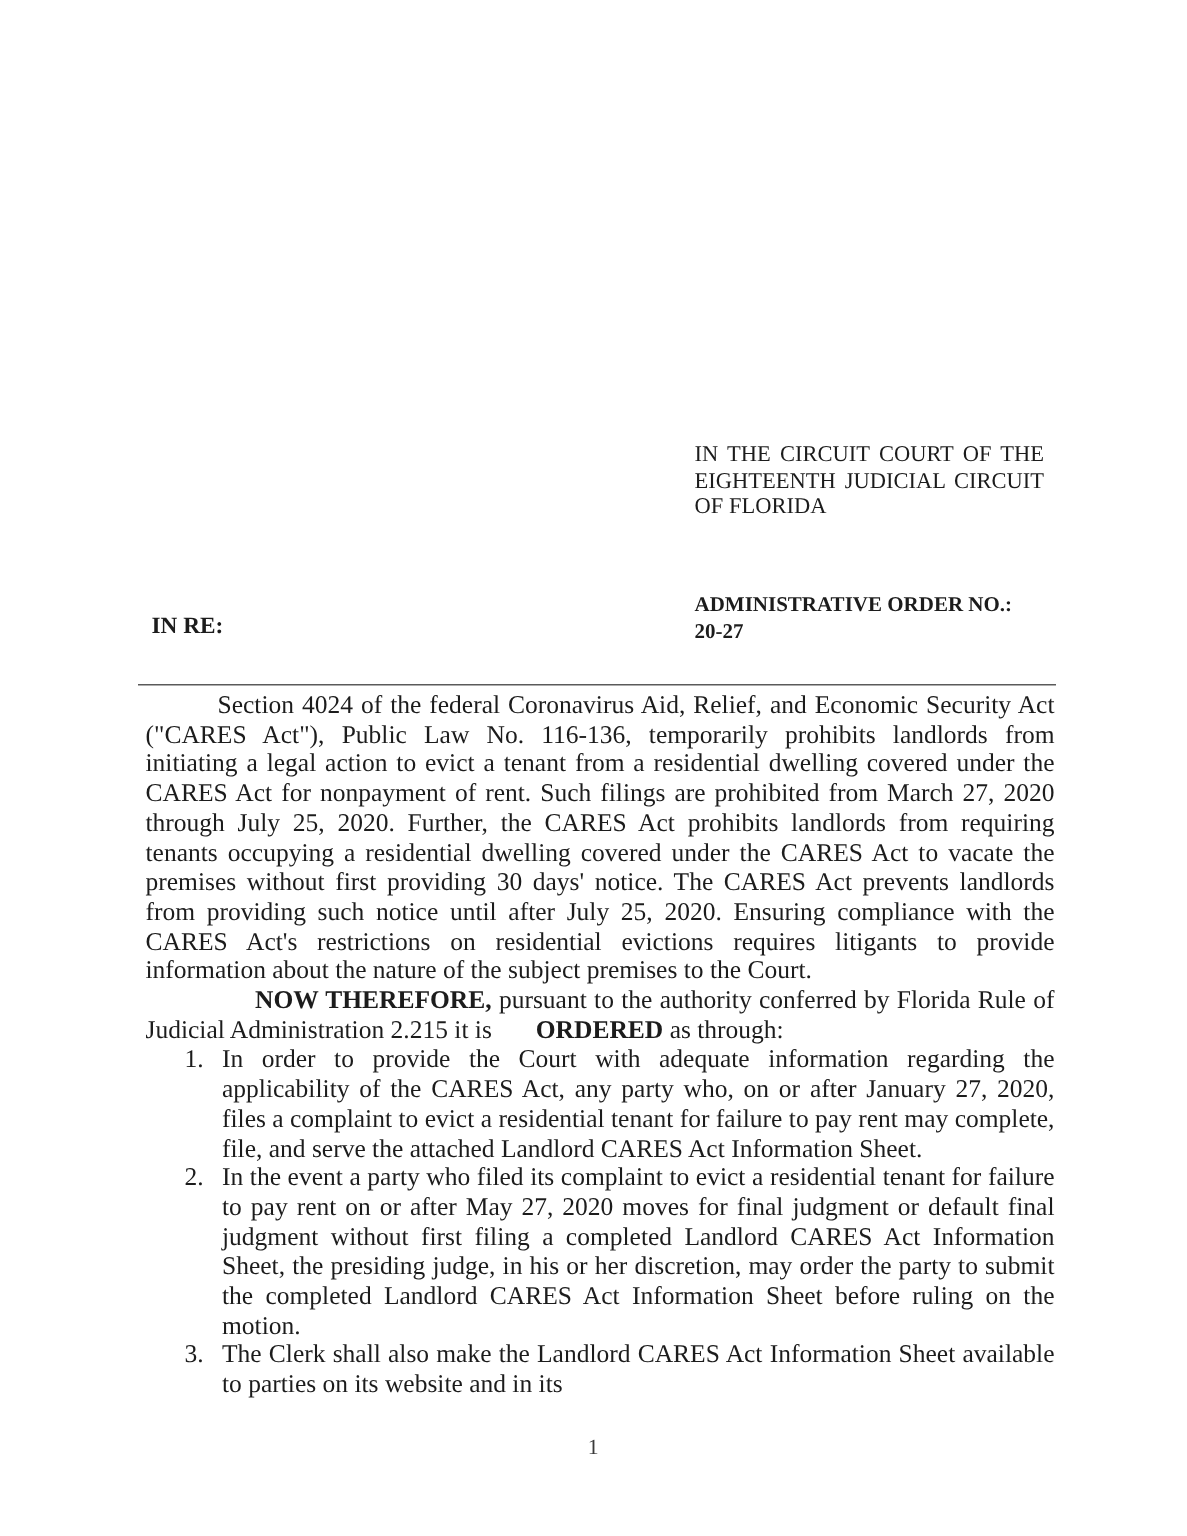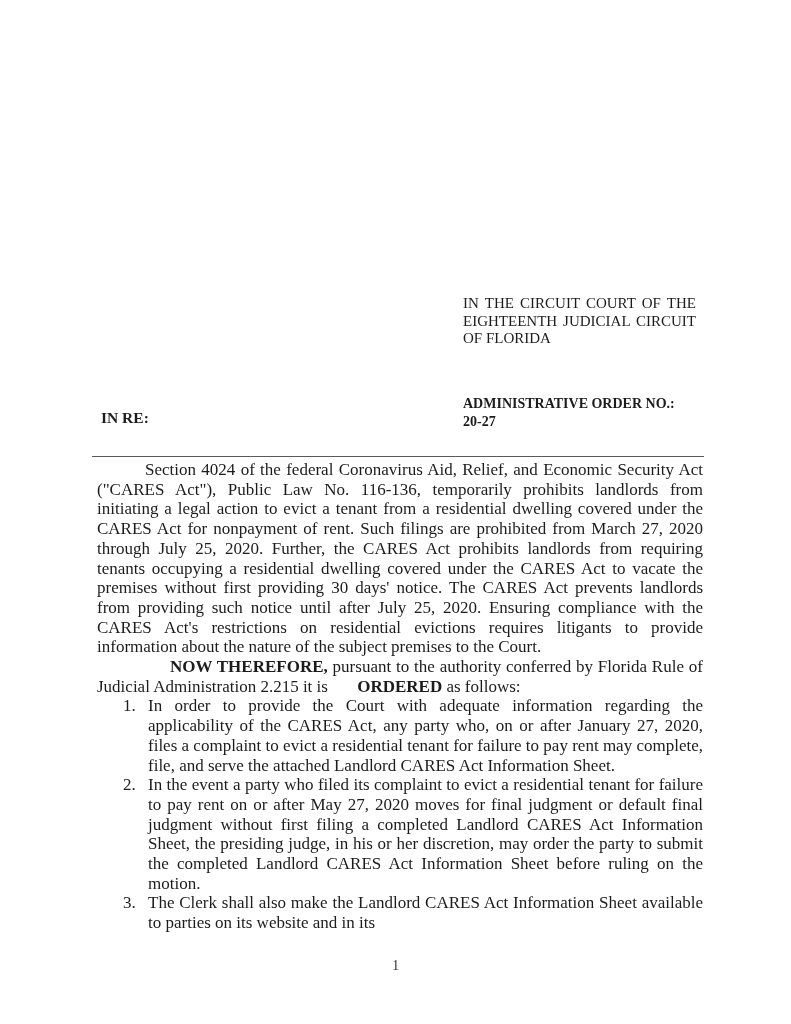--- a/index.html
+++ b/index.html
@@ -85,21 +85,21 @@
   <div class="inre-block">
     <div class="inre-label">IN RE:</div>
     <div class="inre-text">
     </div>
   </div>
 
   <hr class="rule">
 
   <div class="body-text">
     <p class="para">Section 4024 of the federal Coronavirus Aid, Relief, and Economic Security Act ("CARES Act"), Public Law No. 116-136, temporarily prohibits landlords from initiating a legal action to evict a tenant from a residential dwelling covered under the CARES Act for nonpayment of rent. Such filings are prohibited from March 27, 2020 through July 25, 2020. Further, the CARES Act prohibits landlords from requiring tenants occupying a residential dwelling covered under the CARES Act to vacate the premises without first providing 30 days' notice. The CARES Act prevents landlords from providing such notice until after July 25, 2020. Ensuring compliance with the CARES Act's restrictions on residential evictions requires litigants to provide information about the nature of the subject premises to the Court.</p>
-    <p class="para"><span class="bold">NOW THEREFORE,</span><span> pursuant to the authority conferred by Florida Rule of Judicial Administration 2.215 it is </span><span class="bold">ORDERED</span><span> as follows:</span></p>
+    <p class="para"><span class="bold">NOW THEREFORE,</span><span> pursuant to the authority conferred by Florida Rule of Judicial Administration 2.215 it is </span><span class="bold">ORDERED</span><span> as through:</span></p>
     <div class="list">
       <div class="list-item">
         <span class="list-num">1.</span>
         <span>In order to provide the Court with adequate information regarding the applicability of the CARES Act, any party who, on or after January 27, 2020, files a complaint to evict a residential tenant for failure to pay rent may complete, file, and serve the attached Landlord CARES Act Information Sheet.</span>
       </div>
       <div class="list-item">
         <span class="list-num">2.</span>
         <span>In the event a party who filed its complaint to evict a residential tenant for failure to pay rent on or after May 27, 2020 moves for final judgment or default final judgment without first filing a completed Landlord CARES Act Information Sheet, the presiding judge, in his or her discretion, may order the party to submit the completed Landlord CARES Act Information Sheet before ruling on the motion.</span>
       </div>
       <div class="list-item">

